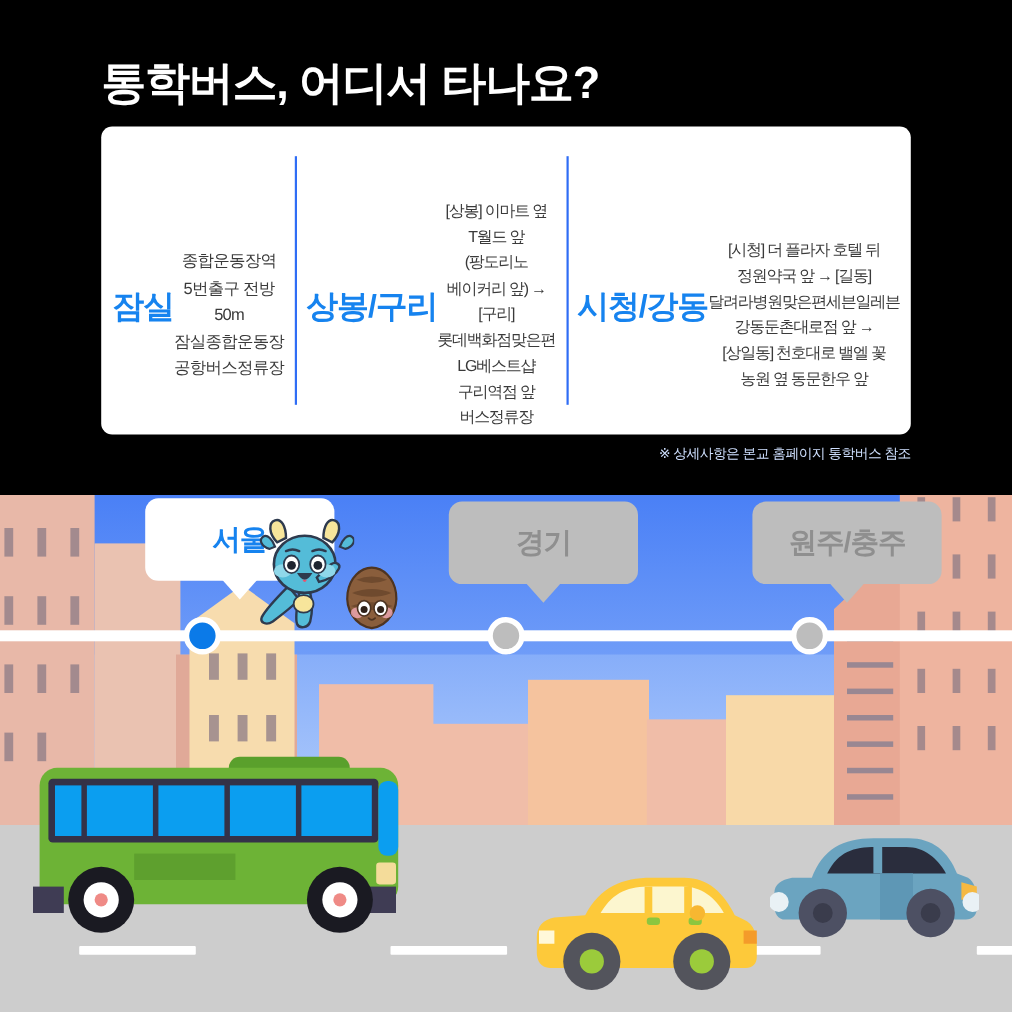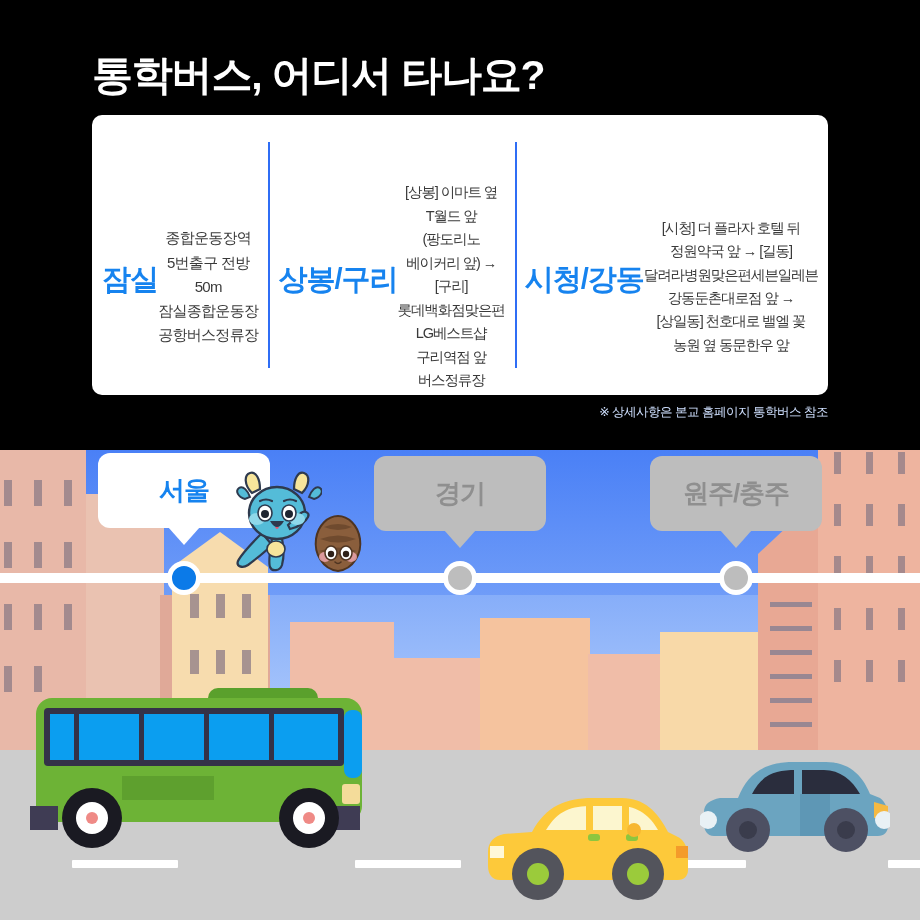--- a/index.html
+++ b/index.html
@@ -86,21 +86,21 @@
     position: absolute; width: 34px; height: 34px; border-radius: 50%;
     background: #bdbdbd; border: 5px solid #ffffff; top: 561px;
     transform: translateX(-50%);
   }
   .node.active { background: #0b7ae8; }
   .bubble {
     position: absolute; transform: translateX(-50%);
     background: #bdbdbd; border-radius: 12px;
     padding: 20px 26px; min-width: 172px; text-align: center;
     font-size: 26px; font-weight: 700; color: #8f8f8f;
-    letter-spacing: -1px; white-space: nowrap;
+    letter-spacing: -1px; white-space: nowrap; margin-left: 34px;
   }
   .bubble.active { background: #ffffff; color: #1683ef; }
   .bubble::after {
     content: ""; position: absolute; left: 50%; bottom: -17px;
     transform: translateX(-50%);
     border-left: 16px solid transparent; border-right: 16px solid transparent;
     border-top: 18px solid #bdbdbd;
   }
   .bubble.active::after { border-top-color: #ffffff; }
 

